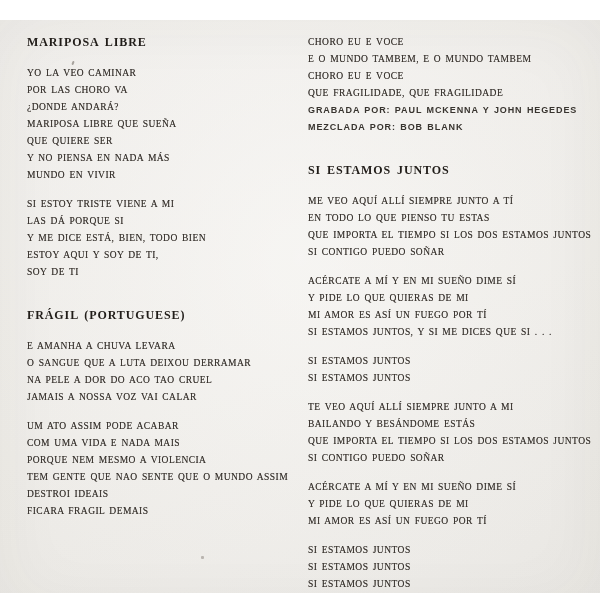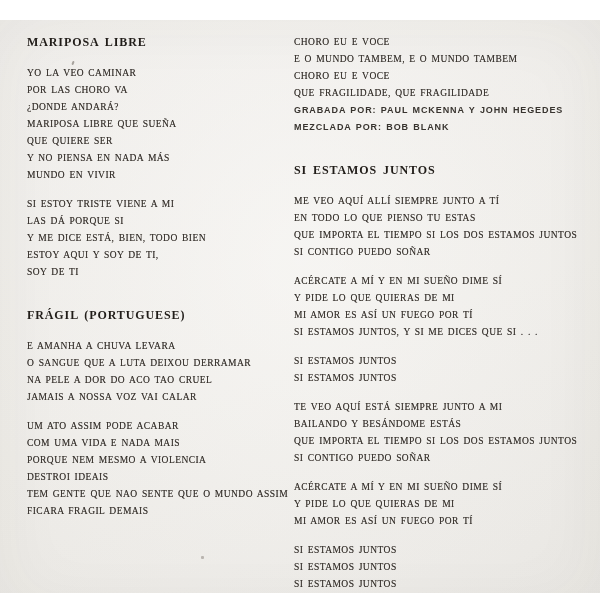--- a/index.html
+++ b/index.html
@@ -14,21 +14,21 @@
     box-shadow: inset 0 0 70px rgba(60,55,45,0.05);
     overflow: hidden;
     font-family: "Liberation Serif", serif;
     margin-top: 20px;
   }
   .col {
     position: absolute;
     top: 13px;
   }
   .col-left  { left: 27px;  width: 272px; }
-  .col-right { left: 294px; width: 285px; }
+  .col-right { left: 308px; width: 285px; }
   .line {
     height: 17px;
     display: flex;
     align-items: center;
     white-space: nowrap;
   }
   .line.lyric {
     font-size: 9.5px;
     font-weight: normal;
     letter-spacing: 0.45px;
@@ -88,22 +88,22 @@
       <div class="line title">FRÁGIL (PORTUGUESE)</div>
       <div class="gap"></div>
       <div class="line lyric">E AMANHA A CHUVA LEVARA</div>
       <div class="line lyric">O SANGUE QUE A LUTA DEIXOU DERRAMAR</div>
       <div class="line lyric">NA PELE A DOR DO ACO TAO CRUEL</div>
       <div class="line lyric">JAMAIS A NOSSA VOZ VAI CALAR</div>
       <div class="gap"></div>
       <div class="line lyric">UM ATO ASSIM PODE ACABAR</div>
       <div class="line lyric">COM UMA VIDA E NADA MAIS</div>
       <div class="line lyric">PORQUE NEM MESMO A VIOLENCIA</div>
+      <div class="line lyric">TEM GENTE QUE NAO SENTE QUE O MUNDO ASSIM</div>
       <div class="line lyric">DESTROI IDEAIS</div>
-      <div class="line lyric">TEM GENTE QUE NAO SENTE QUE O MUNDO ASSIM</div>
       <div class="line lyric">FICARA FRAGIL DEMAIS</div>
     </div>
   <div class="col col-right">
       <div class="line lyric">CHORO EU E VOCE</div>
       <div class="line lyric">E O MUNDO TAMBEM, E O MUNDO TAMBEM</div>
       <div class="line lyric">CHORO EU E VOCE</div>
       <div class="line lyric">QUE FRAGILIDADE, QUE FRAGILIDADE</div>
       <div class="line credit">GRABADA POR: PAUL MCKENNA Y JOHN HEGEDES</div>
       <div class="line credit">MEZCLADA POR: BOB BLANK</div>
       <div class="gap large"></div>
@@ -115,21 +115,21 @@
       <div class="line lyric">SI CONTIGO PUEDO SOÑAR</div>
       <div class="gap"></div>
       <div class="line lyric">ACÉRCATE A MÍ Y EN MI SUEÑO DIME SÍ</div>
       <div class="line lyric">Y PIDE LO QUE QUIERAS DE MI</div>
       <div class="line lyric">MI AMOR ES ASÍ UN FUEGO POR TÍ</div>
       <div class="line lyric">SI ESTAMOS JUNTOS, Y SI ME DICES QUE SI . . .</div>
       <div class="gap"></div>
       <div class="line lyric">SI ESTAMOS JUNTOS</div>
       <div class="line lyric">SI ESTAMOS JUNTOS</div>
       <div class="gap"></div>
-      <div class="line lyric">TE VEO AQUÍ ESTÁ SIEMPRE JUNTO A MI</div>
+      <div class="line lyric">TE VEO AQUÍ ALLÍ SIEMPRE JUNTO A MI</div>
       <div class="line lyric">BAILANDO Y BESÁNDOME ESTÁS</div>
       <div class="line lyric">QUE IMPORTA EL TIEMPO SI LOS DOS ESTAMOS JUNTOS</div>
       <div class="line lyric">SI CONTIGO PUEDO SOÑAR</div>
       <div class="gap"></div>
       <div class="line lyric">ACÉRCATE A MÍ Y EN MI SUEÑO DIME SÍ</div>
       <div class="line lyric">Y PIDE LO QUE QUIERAS DE MI</div>
       <div class="line lyric">MI AMOR ES ASÍ UN FUEGO POR TÍ</div>
       <div class="gap"></div>
       <div class="line lyric">SI ESTAMOS JUNTOS</div>
       <div class="line lyric">SI ESTAMOS JUNTOS</div>

